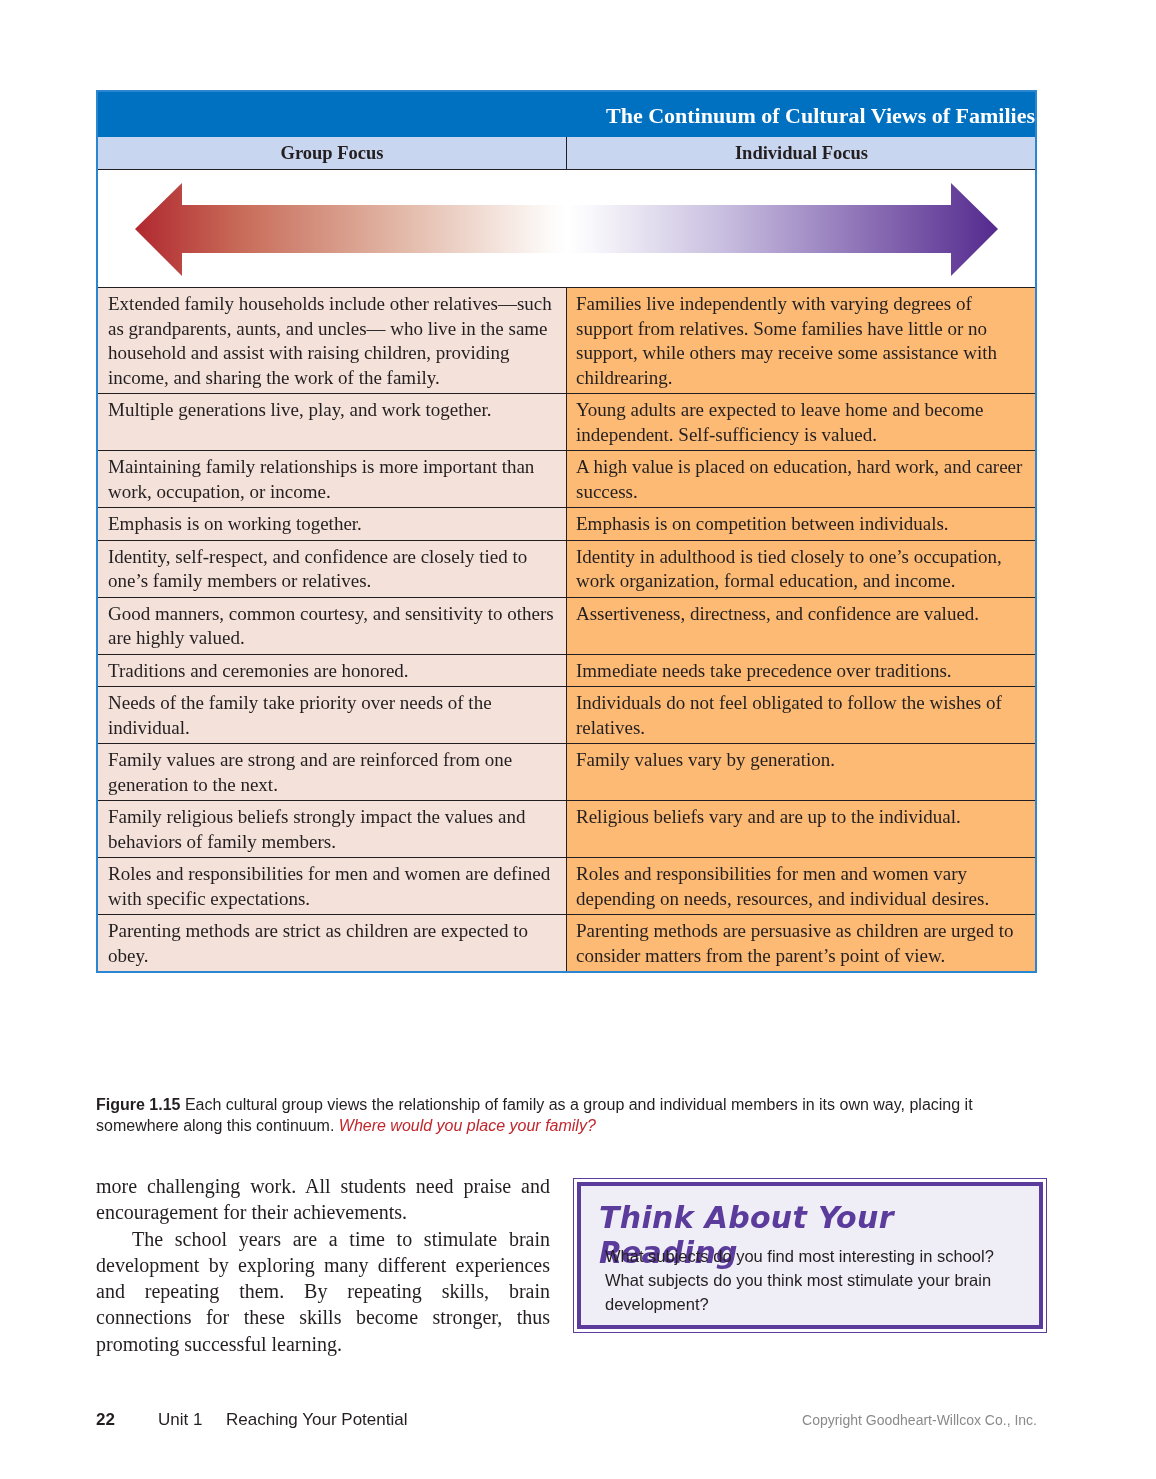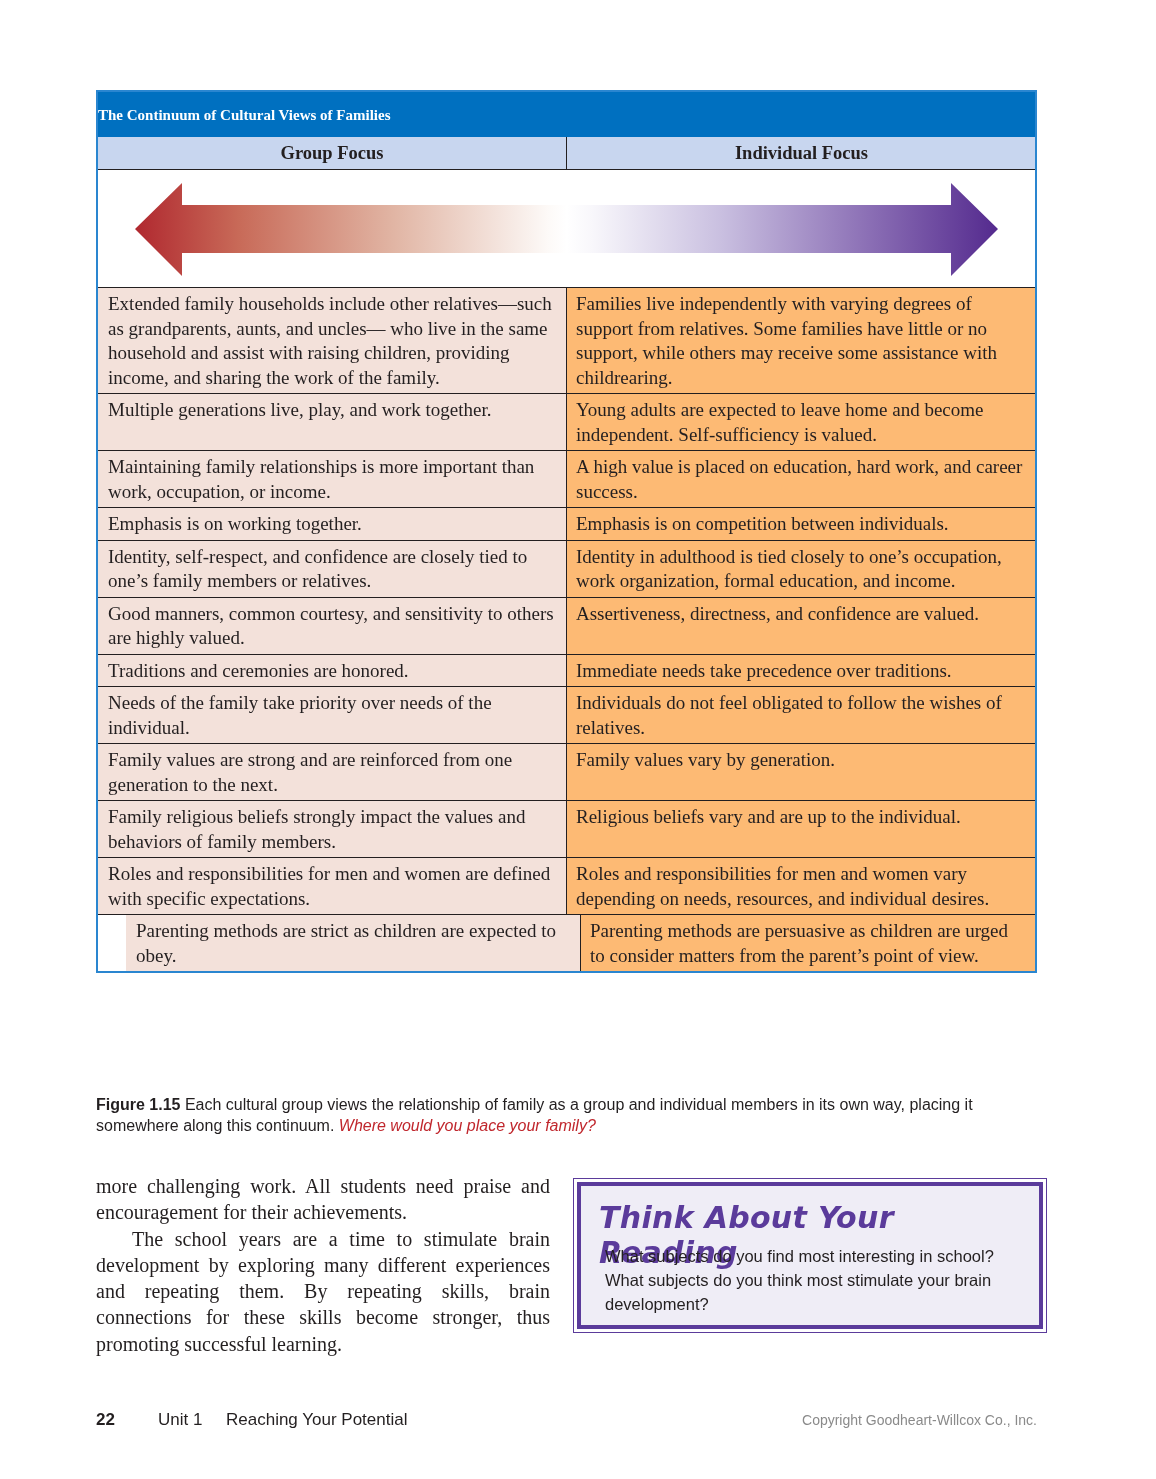--- a/index.html
+++ b/index.html
@@ -5,36 +5,36 @@
   html, body { margin: 0; padding: 0; background: #ffffff; }
   body { width: 1156px; height: 1479px; position: relative; overflow: hidden; }
 
   .table {
     position: absolute; left: 96px; top: 90px; width: 941px;
     border: 2px solid #2a86d0; box-sizing: border-box;
     font-family: "Liberation Serif", serif; color: #231f20;
   }
   .t-title {
     background: #0070c0; color: #ffffff; height: 45px; line-height: 47px;
-    text-align: left; font-weight: bold; font-size: 15px;
+    text-align: right; font-weight: bold; font-size: 22px;
   }
   .t-head {
     display: flex; background: #c8d6ef; height: 32px; border-bottom: 1.5px solid #231f20;
   }
   .t-head div {
     flex: 0 0 auto; text-align: center; font-weight: bold; font-size: 18.5px; line-height: 32px;
   }
   .t-head .c1 { width: 468px; border-right: 1px solid #231f20; }
   .t-head .c2 { width: 469px; }
 
   .t-arrow { height: 117px; background: #fff; position: relative; border-bottom: 1.5px solid #231f20; }
   .t-arrow svg { position: absolute; left: 0; top: 0; }
 
   .row { display: flex; border-bottom: 1px solid #231f20; }
-  .row:last-child { border-bottom: none; padding-left: 28px; }
+  .row:last-child { border-bottom: none; }
   .cell {
     box-sizing: border-box; padding: 4px 8px 3px 10px; font-size: 19px; line-height: 24.5px;
   }
   .cell.g { width: 469px; background: #f3e1da; border-right: 1px solid #231f20; }
   .cell.i { width: 468px; background: #fdba74; padding-left: 9px; }
 
   .caption {
     position: absolute; left: 96px; top: 1094px; width: 945px;
     font-family: "Liberation Sans", sans-serif; font-size: 16px; line-height: 21px; color: #231f20;
   }

